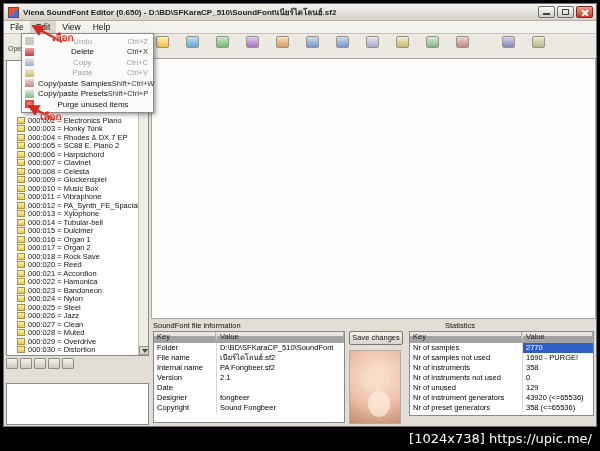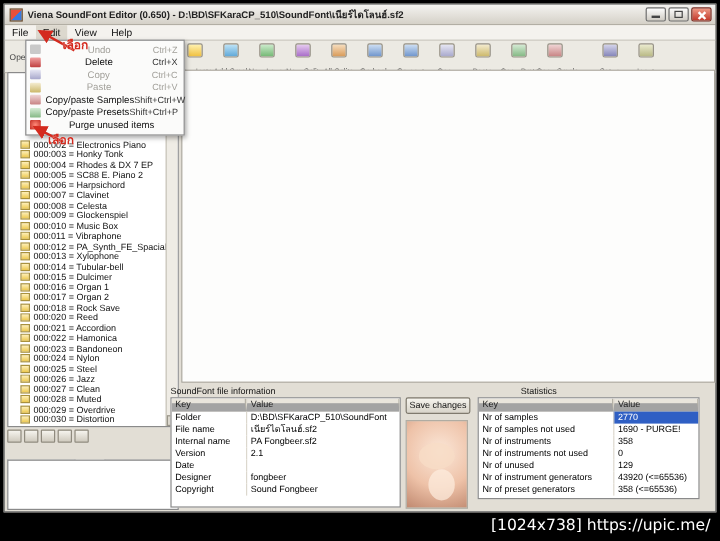--- a/index.html
+++ b/index.html
@@ -90,21 +90,21 @@
   .tabsrow { position:absolute; left:2px; top:378px; width:143px; height:13px; display:flex; align-items:center;gap:24px; }
   .tab { font-size:7.5px; padding:1px 5px 1px 5px; border:1px solid #8a8a8a; border-bottom:none;
          background:#d2cec4; color:#222; white-space:nowrap; }
   .tab.active { background:#ece9e0; }
   .filesbox { position:absolute; left:2px; top:379px; width:143px; height:42px;
               background:#fff; border:1px solid #8a8a8a; }
 
   
   .canvas { position:absolute; left:147px; top:54px; width:445px; height:261px;
             background:#fdfdfc; border:1px solid #aaa69c; }
-  .bottompanel { position:absolute; left:136px; top:315px; width:445px; height:107px; }
+  .bottompanel { position:absolute; left:147px; top:315px; width:445px; height:107px; }
   .ptitle { position:absolute; font-size:7.5px; color:#111; top:2px; }
   .ptitle.info-t { left:2px; } .ptitle.stats-t { left:258px;padding-left:36px; }
 
   .kvtable { position:absolute; top:12px; background:#fff; border:1px solid #8a8a8a; font-size:7.5px; overflow:hidden; }
   .kvtable.info { left:2px; width:192px; height:92px; }
   .kvtable.stats { left:258px; width:185px; height:85px; }
   .kvhead { display:flex; height:11px; background:#e9e5dc; }
   .kvhead .cell { line-height:10px; padding:0 3px; border-right:1px solid #b5b1a6; border-bottom:7px solid #a3a3a3; color:#222; }
   .kvrow { display:flex; height:10px; line-height:10px; }
   .kvrow .cell { padding:0 3px; white-space:nowrap; overflow:hidden; }

